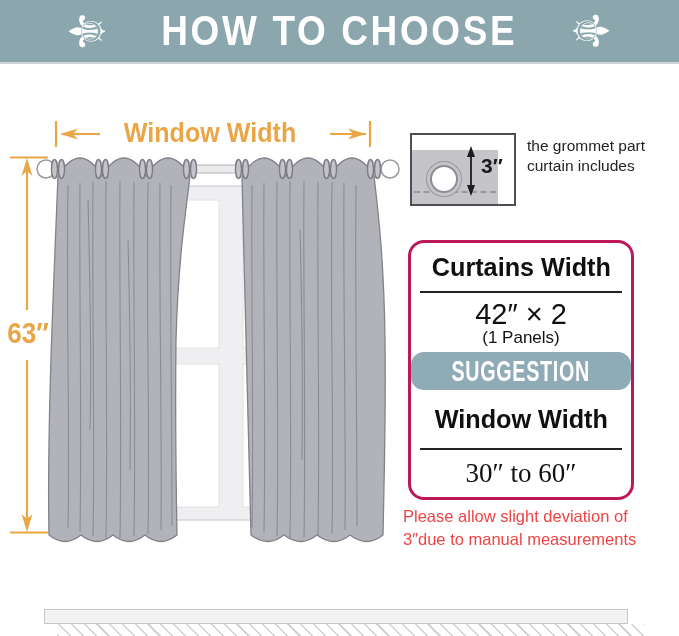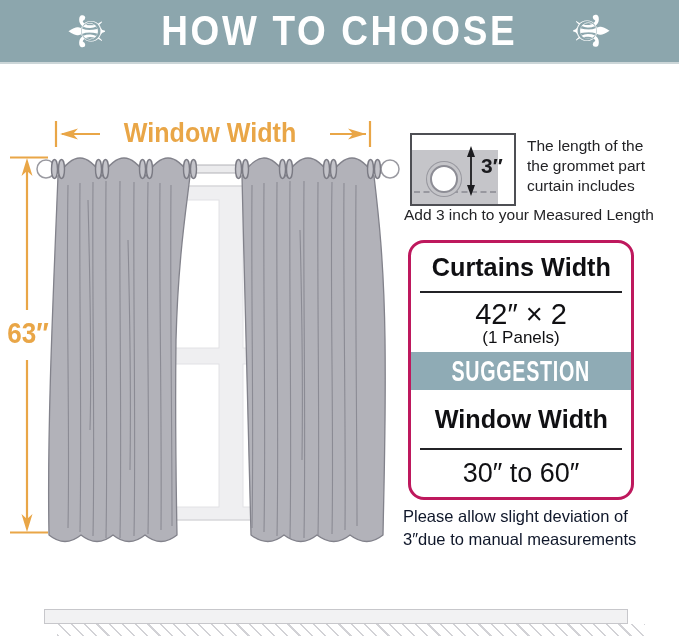--- a/index.html
+++ b/index.html
@@ -42,28 +42,28 @@
   .stable { position:absolute; left:408px; top:240px; width:226px; height:260px; box-sizing:border-box;
             border:3px solid #be185d; border-radius:16px; background:#fff; overflow:hidden;
             display:flex; flex-direction:column; }
   .st-row { display:flex; flex-direction:column; align-items:center; justify-content:center; color:#101013; }
   .st-h   { font-weight:700; font-size:26px; transform:scaleX(.97); white-space:nowrap; }
   .st-r1  { height:48px; }
   .st-hr  { border-top:2px solid #232326; margin:0 9px; }
   .st-r2  { height:59px; }
   .st-val1{ font-size:29px; line-height:30px; }
   .st-sub { font-size:17px; line-height:18px; }
-  .st-banner { height:38px; background:#8fabb5; display:flex; align-items:center; justify-content:center; }
+  .st-banner { height:38px; background:#8fabb5; display:flex; align-items:center; justify-content:center;border-radius:13px; }
   .st-banner-text { color:#fff; font-weight:700; font-size:29px; transform:scaleX(.68);
                     letter-spacing:1px; white-space:nowrap; }
   .st-r3  { height:58px; }
-  .st-r4  { flex:1; }
+  .st-r4  { flex:1;font-family:Liberation Serif, serif; }
   .st-val2{ font-size:27px; }
 
-  .footnote { position:absolute; left:403px; top:505px; font-size:16.5px; line-height:23px; color:#0f172a; }
+  .footnote { position:absolute; left:403px; top:505px; font-size:16.5px; line-height:23px; color:#ef4444; }
 
   
   .floor-bar { position:absolute; left:44px; top:609px; width:584px; height:15px;
                background:#f2f2f3; border:1px solid #c7c7cb; box-sizing:border-box; }
   .floor-hatch { position:absolute; left:57px; top:624px; width:588px; height:12px;
                  background:repeating-linear-gradient(45deg,#d2d2d6 0 1.6px,transparent 1.6px 9px); }
 </style>
 </head>
 <body>
 
@@ -182,25 +182,23 @@
     <div class="gd-ring"></div>
     <svg class="gd-arrow" width="14" height="52" viewBox="0 0 14 52">
       <line x1="7" y1="6" x2="7" y2="46" stroke="#1c1c1f" stroke-width="1.8"></line>
       <polygon points="7,1 3,12 11,12" fill="#1c1c1f"></polygon>
       <polygon points="7,51 3,40 11,40" fill="#1c1c1f"></polygon>
     </svg>
     <div class="gd-label">3″</div>
   </div>
 
   <div class="gd-desc">
-    <div>The length of the</div>
     <div>the grommet part</div>
     <div>curtain includes</div>
   </div>
-  <div class="add-note">Add 3 inch to your Measured Length</div>
 
   <div class="stable">
     <div class="st-row st-r1">
       <span class="st-h">Curtains Width</span>
     </div>
     <div class="st-hr"></div>
     <div class="st-row st-r2">
       <span class="st-val1">42″ × 2</span>
       <span class="st-sub">(1 Panels)</span>
     </div>

